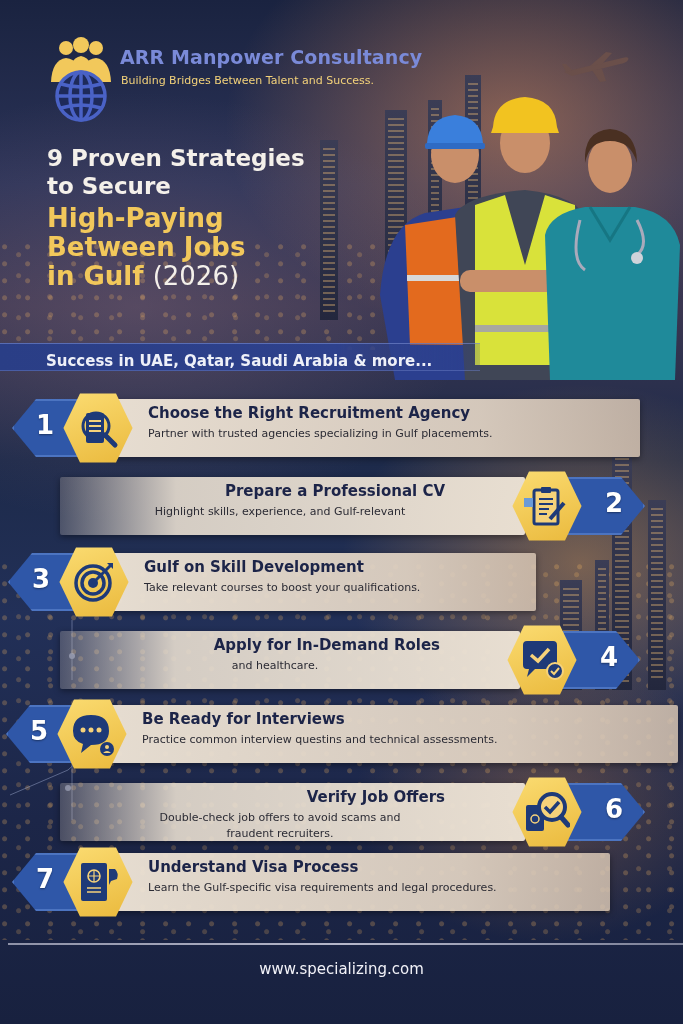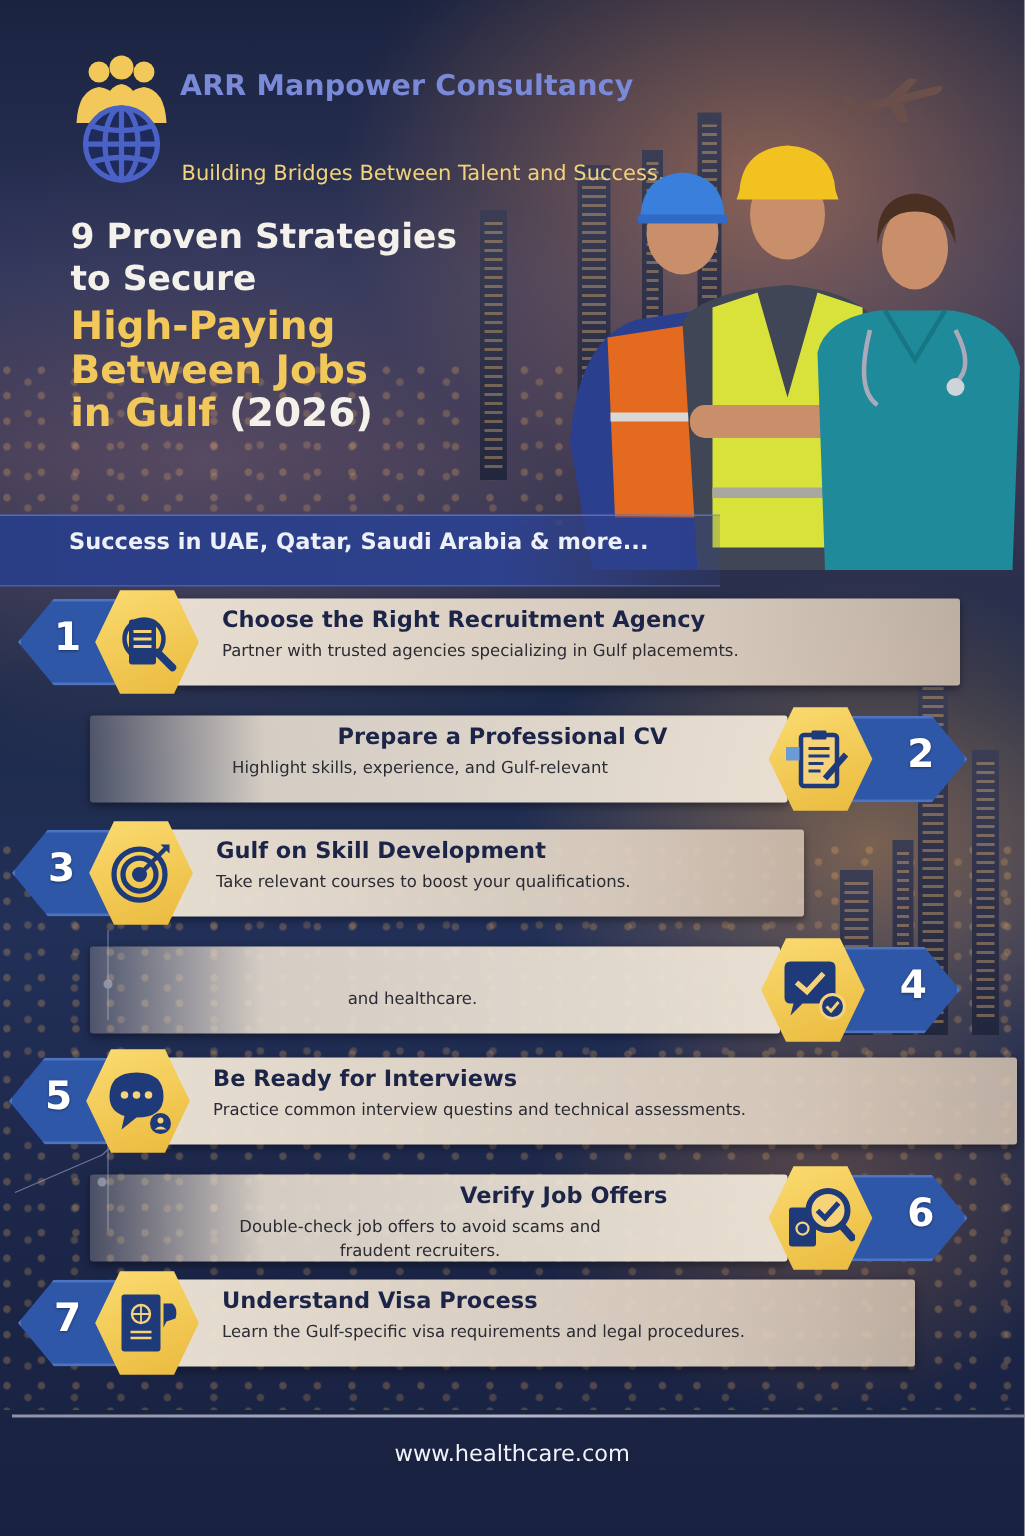--- a/index.html
+++ b/index.html
@@ -20,33 +20,33 @@
   .tower::after { content: ""; position: absolute; inset: 8px 3px; background:
       repeating-linear-gradient(180deg, rgba(255,200,120,0.35) 0 2px, transparent 2px 6px); }
   .lights { position: absolute; left: 0; right: 0; background:
       radial-gradient(circle at 20% 40%, rgba(255,190,100,0.35) 0 2px, transparent 3px),
       radial-gradient(circle at 60% 70%, rgba(255,190,100,0.3) 0 2px, transparent 3px);
       background-size: 23px 17px, 31px 21px; opacity: 0.7; }
 
   
   .logo { position: absolute; left: 46px; top: 34px; width: 70px; height: 90px; }
   .brand-name { position: absolute; left: 120px; top: 46px; font-size: 19px; font-weight: bold; color: #7a8ad8; letter-spacing: 0.1px; }
-  .brand-tagline { position: absolute; left: 121px; top: 74px; font-size: 14px; color: #f3d27a; margin-top: 34px; }
+  .brand-tagline { position: absolute; left: 121px; top: 74px; font-size: 11px; color: #f3d27a; }
   .plane { position: absolute; left: 560px; top: 50px; width: 72px; height: 34px; }
 
   .headline { position: absolute; left: 47px; top: 146px; line-height: 1.12; font-weight: bold; }
   .headline .l1, .headline .l2 { font-size: 23px; color: #f4f0ea; display: block; }
   .headline .l3, .headline .l4, .headline .l5 { font-size: 26px; color: #f2c85b; display: block; }
-  .headline .year { color: #f4f0ea; font-weight: bold; }
+  .headline .year { color: #f4f0ea; font-weight: normal; }
   .headline .l1 { margin-bottom: 2px; }
   .headline .l2 { margin-bottom: 4px; }
 
   .workers { position: absolute; left: 375px; top: 95px; width: 308px; height: 285px; }
 
-  .banner { position: absolute; left: 0; top: 343px; width: 480px; height: 48px;
+  .banner { position: absolute; left: 0; top: 343px; width: 480px; height: 28px;
     background: linear-gradient(90deg, #2a3e86 0%, #2e418c 70%, rgba(46,65,140,0.2) 100%);
     border-top: 1px solid rgba(120,140,210,0.6); border-bottom: 1px solid rgba(120,140,210,0.4); }
   .banner span { position: absolute; left: 46px; top: 8px; font-size: 15px; color: #eef0f8; font-weight: bold; }
 
   
   .row { position: absolute; height: 64px; }
   .card { position: absolute; height: 58px; top: 3px;
     background: linear-gradient(90deg, rgba(238,228,214,0.96), rgba(226,212,196,0.92) 70%, rgba(214,196,178,0.85));
     box-shadow: 0 2px 6px rgba(0,0,0,0.4); }
   .row.left .card { left: 110px; right: 0; border-radius: 2px; }
@@ -240,20 +240,21 @@
   <div class="arrow"></div>
   <span class="num">4</span>
   <div class="hex">
     <svg viewBox="0 0 46 46">
       <path d="M4 8 Q4 4 8 4 L34 4 Q38 4 38 8 L38 28 Q38 32 34 32 L16 32 L8 40 L10 32 L8 32 Q4 32 4 28 Z" fill="#1e3a78"></path>
       <path d="M12 18 L19 24 L30 12" fill="none" stroke="#f6d27a" stroke-width="3.5"></path>
       <circle cx="36" cy="34" r="8" fill="#1e3a78" stroke="#f6d27a" stroke-width="2"></circle>
       <path d="M32 34 L35 37 L40 31" fill="none" stroke="#f6d27a" stroke-width="2"></path>
     </svg>
   </div>
+  <div class="title">Apply for In-Demand Roles</div>
   <div class="desc">
     <div>and healthcare.</div>
   </div>
 </div>
 
 <div class="row left" style="left:-6px;width:684px;top:702px;">
   <div class="card"></div>
   <div class="arrow"></div>
   <span class="num">5</span>
   <div class="hex">
@@ -304,13 +305,13 @@
       <line x1="12" y1="29" x2="26" y2="29" stroke="#f6d27a" stroke-width="1.6"></line>
       <line x1="12" y1="33" x2="26" y2="33" stroke="#f6d27a" stroke-width="1.6"></line>
       <path d="M34 10 L40 10 Q44 14 42 20 L36 22 L34 26 Z" fill="#1e3a78"></path>
     </svg>
   </div>
   <div class="title">Understand Visa Process</div>
   <div class="desc">Learn the Gulf-specific visa requirements and legal procedures.</div>
 </div>
 
 <div class="divider"></div>
-<div class="website">www.healthcare.com</div>
+<div class="website">www.specializing.com</div>
 
 </body></html>

